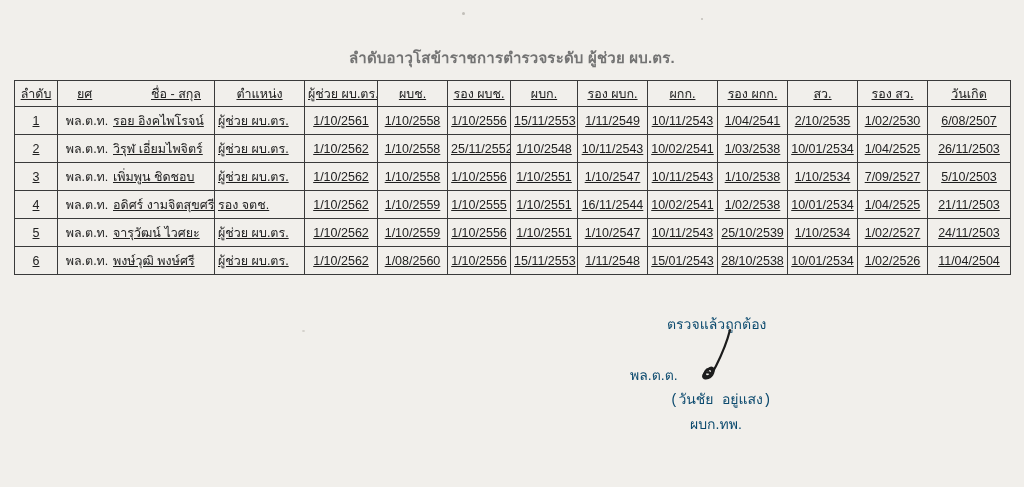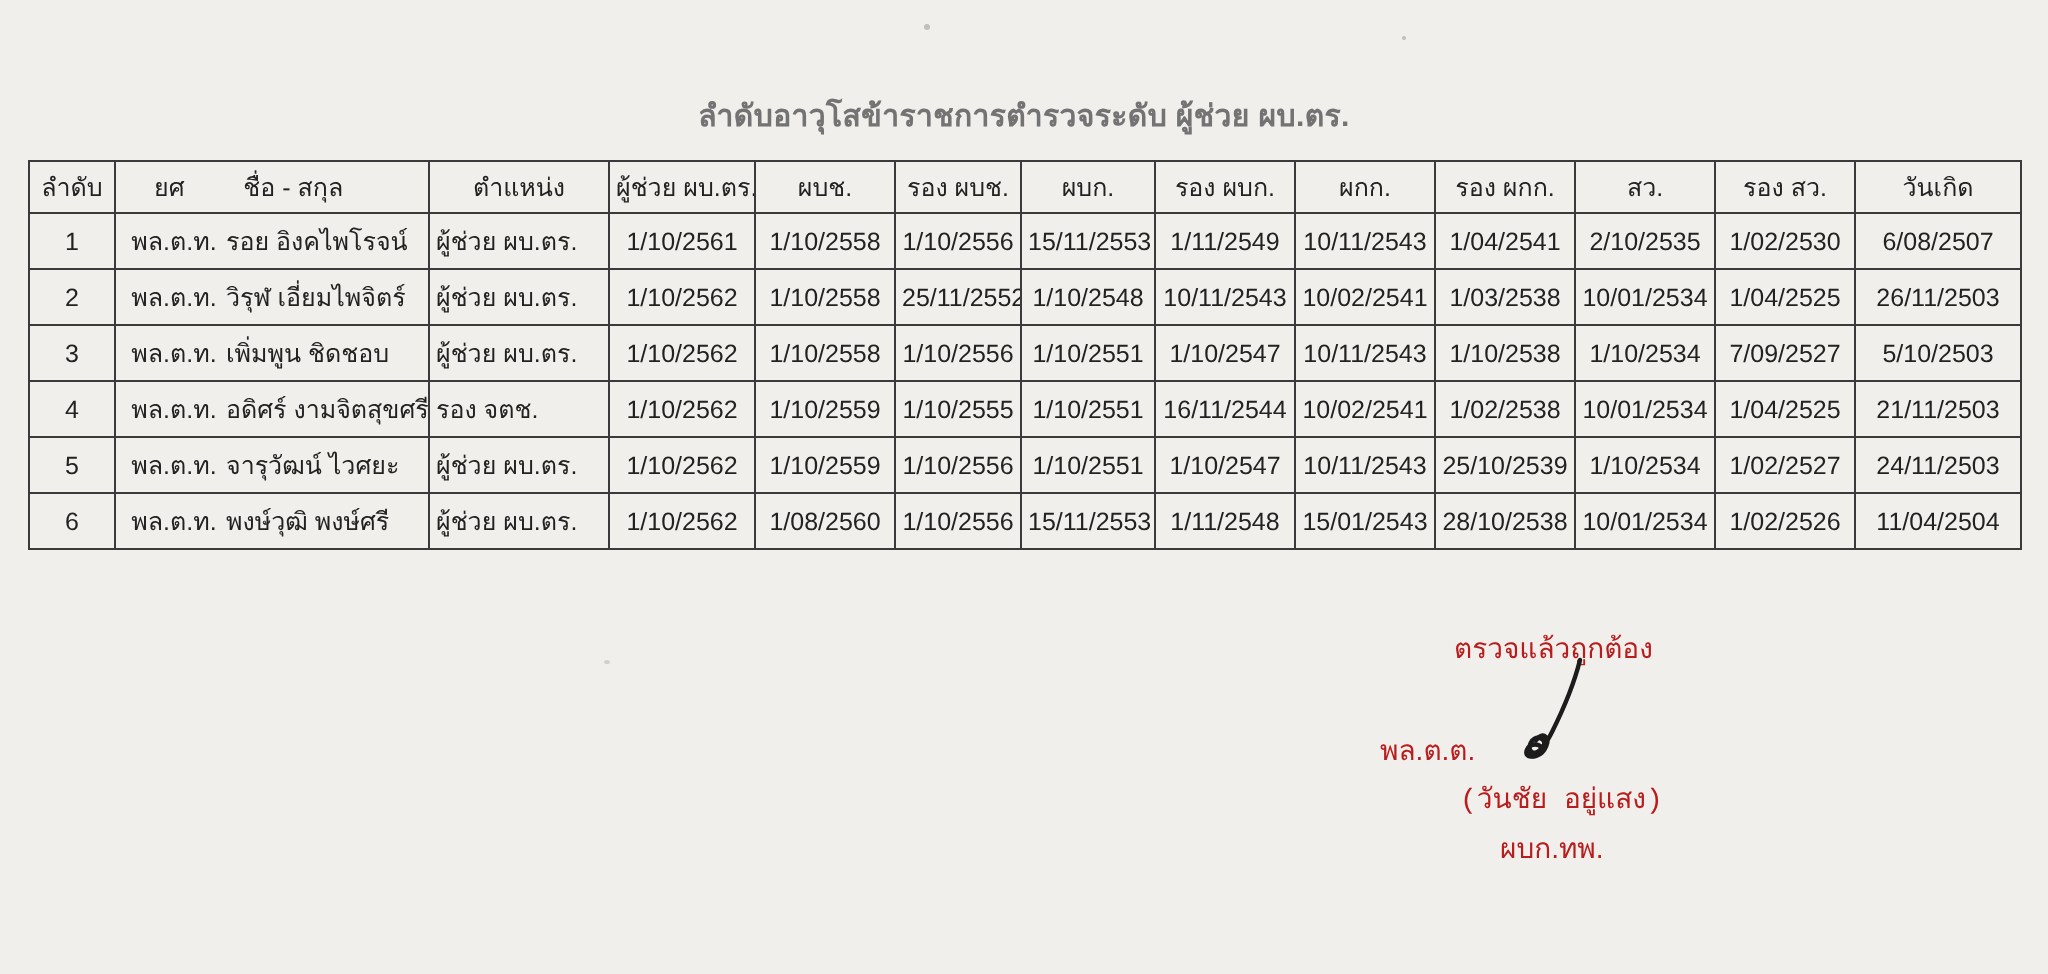--- a/index.html
+++ b/index.html
@@ -17,41 +17,42 @@
     text-align:center;
     font-size:15px;font-weight:bold;color:#737373;
     letter-spacing:.2px;
   }
   table.sen{
     position:absolute;top:80px;left:14px;
     width:996px;
     border-collapse:collapse;
     table-layout:fixed;
     background:transparent;
+    text-decoration:underline;
   }
   table.sen th, table.sen td{
     border:1px solid #3a3a3a;
     font-size:12.5px;
     color:#222;
     padding:0 3px;
     height:27px;
     overflow:hidden;
     white-space:nowrap;
     background:transparent;
   }
   table.sen thead th{height:25px;font-weight:normal;text-align:center;}
   th.rankname{padding:0;}
   .hdr-flex{display:flex;align-items:center;width:100%;}
   .hdr-flex .h-rank{flex:0 0 auto;margin-left:16px;}
-  .hdr-flex .h-name{flex:1 1 auto;text-align:center;padding-right:10px;}
+  .hdr-flex .h-name{flex:1 1 auto;text-align:right;padding-right:10px;}
   td.c{text-align:center;}
   td.left{text-align:left;padding-left:6px;}
   td.namecell{text-align:left;padding-left:6px;}
   td.namecell .rank{display:inline-block;width:52px;text-align:center;}
-  .sig-block{position:absolute;top:310px;left:672px;width:260px;height:130px;font-size:14px;color:#b91c1c;}
+  .sig-block{position:absolute;top:310px;left:612px;width:260px;height:130px;font-size:14px;color:#0c4a6e;}
   .sig-line1{position:absolute;top:3px;left:55px;}
   .sig-rank{position:absolute;top:54px;left:18px;}
   .sig-mark{position:absolute;top:18px;left:82px;}
   .sig-line3{position:absolute;top:78px;left:58px;font-family:Liberation Mono, monospace;}
   .sig-line4{position:absolute;top:103px;left:78px;}
   .speck{position:absolute;background:#9a9790;border-radius:50%;opacity:.55;}
   .speck.s1{width:3px;height:3px;top:12px;left:462px;}
   .speck.s2{width:2px;height:2px;top:18px;left:701px;}
   .speck.s3{width:3px;height:2px;top:330px;left:302px;opacity:.35;}
 </style>

